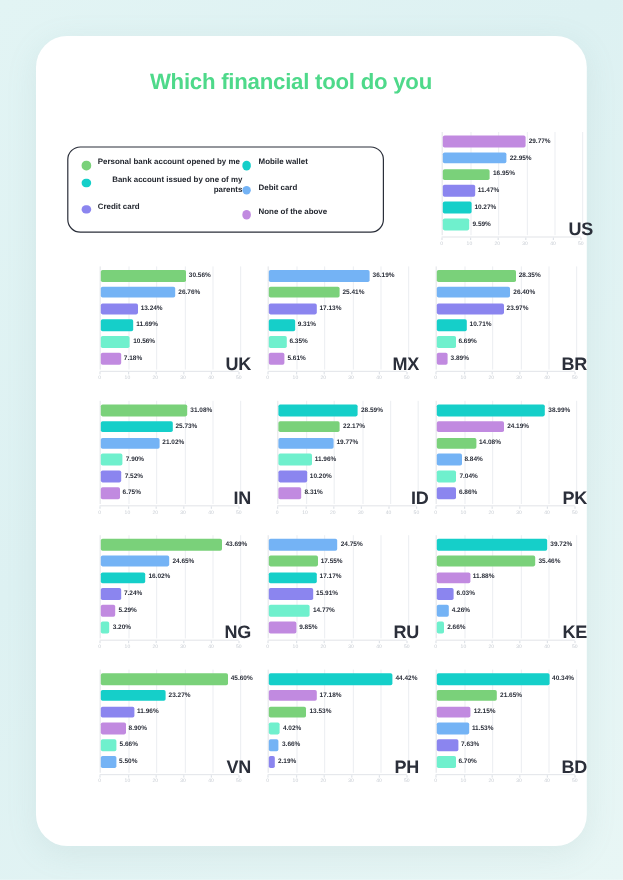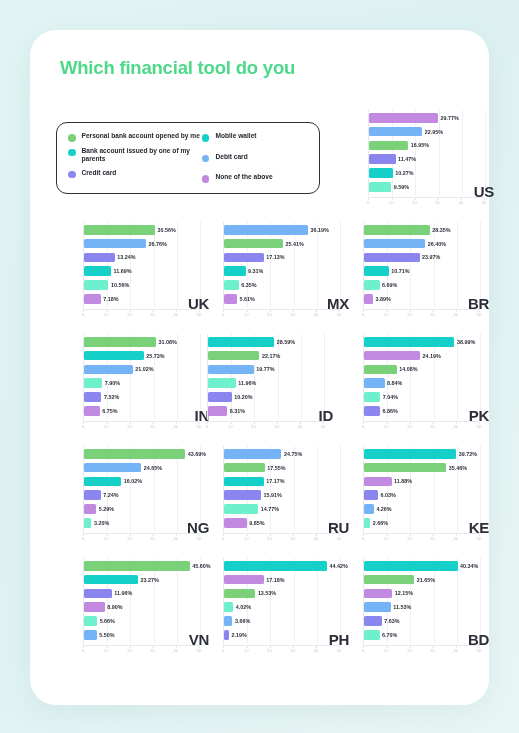--- a/index.html
+++ b/index.html
@@ -11,20 +11,21 @@
   }
   #page { position: relative; width: 519px; height: 733px; }
 
   .card {
     position: absolute;
     left: 30px; top: 30px;
     width: 459px; height: 675px;
     background: #ffffff;
     border-radius: 26px;
     box-shadow: 0 6px 26px rgba(120,160,165,0.13);
+    text-align: right;
   }
 
   .title {
     position: absolute;
     left: 30px; top: 26px;
     width: 300px;
     font-size: 18.5px;
     font-weight: bold;
     line-height: 1.35;
     color: #4ed98a;
@@ -369,21 +370,21 @@
           <div class="axis">
             <span class="tick" style="left: 0px;">0<i></i></span>
             <span class="tick" style="left: 23.2px;">10<i></i></span>
             <span class="tick" style="left: 46.4px;">20<i></i></span>
             <span class="tick" style="left: 69.6px;">30<i></i></span>
             <span class="tick" style="left: 92.8px;">40<i></i></span>
             <span class="tick" style="left: 116px;">50<i></i></span>
           </div>
           <div class="country">IN</div>
         </div>
-        <div class="chart" style="left: 169px; top: 302px;">
+        <div class="chart" style="left: 193px; top: 302px;">
           <div class="plot">
             <div class="gridline" style="left: 23.2px;"></div>
             <div class="gridline" style="left: 46.4px;"></div>
             <div class="gridline" style="left: 69.6px;"></div>
             <div class="gridline" style="left: 92.8px;"></div>
             <div class="gridline" style="left: 116px;"></div>
             <div class="bar-row" style="top: 3px;">
               <div class="bar" style="width: 66.3288px; background: rgb(21, 207, 201);"></div>
               <span class="bar-val">28.59%</span>
             </div>

